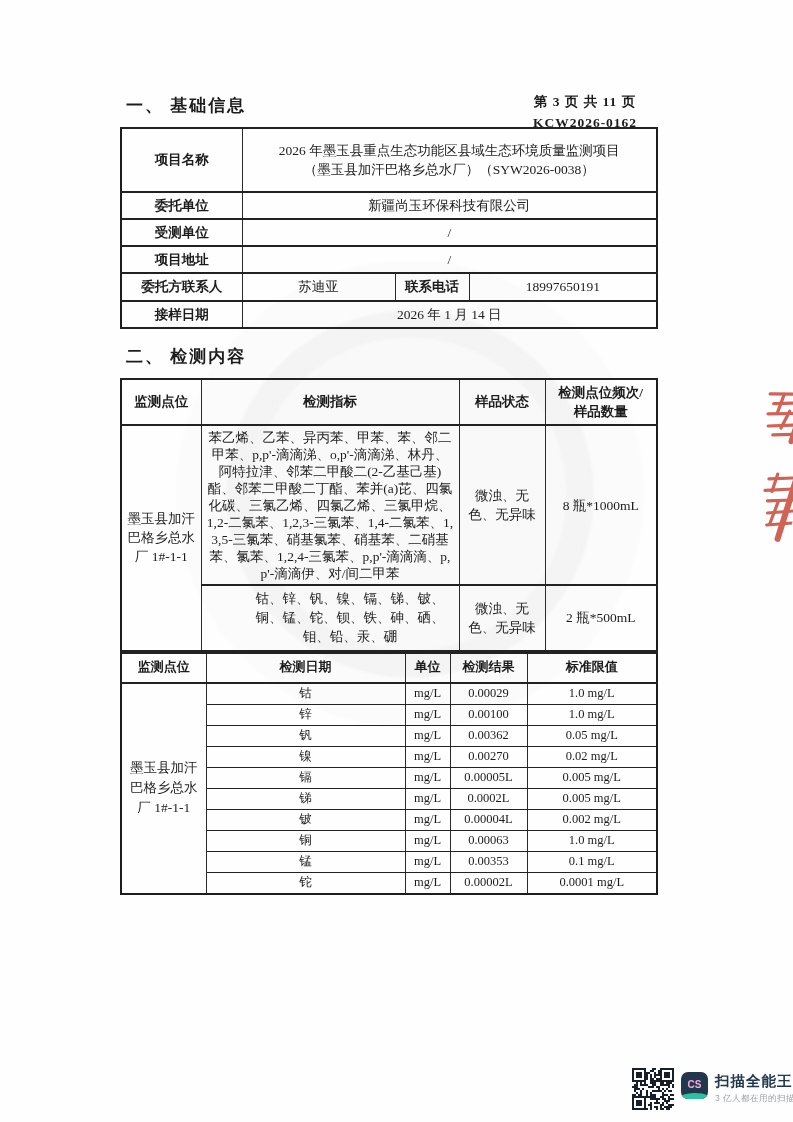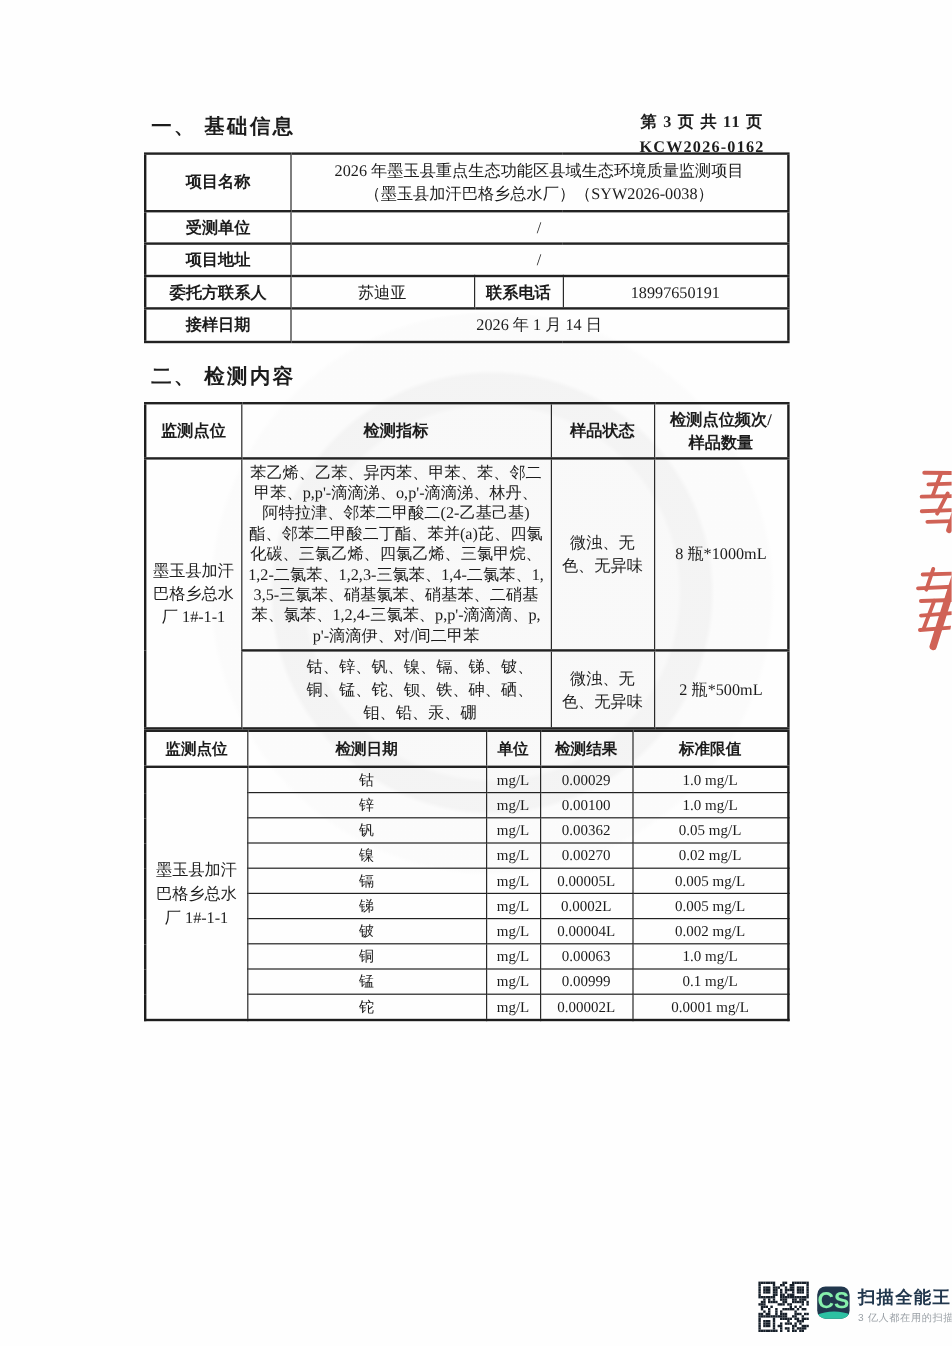--- a/index.html
+++ b/index.html
@@ -25,41 +25,41 @@
   table{border-collapse:collapse;width:536px;table-layout:fixed;border:2px solid #1d1d1d;}
   td,th{
     border-left:1px solid #2a2a2a;border-right:1px solid #2a2a2a;
     border-top:2px solid #222;border-bottom:2px solid #222;
     padding:3px 5px;font-size:13.5px;text-align:center;line-height:1.42;
     overflow:hidden;word-break:break-all;
   }
   th{font-weight:bold;}
   .lbl{font-weight:bold;}
   .pre{white-space:pre-line;}
-  .r-tall{height:48px;}
+  .r-tall{height:64px;}
   .r-std{height:24px;}
   .t2 .hdr{height:44px;}
   .t2 .organics{height:154px;padding:2px 5px;line-height:17px;}
   .t2 .metals{height:42px;padding-left:45px;}
   .t3 th{height:24px;font-size:13px;padding:2px 4px;}
   .t3 td{height:18px;font-size:12.5px;padding:1px 4px;border-top-width:1.5px;border-bottom-width:1.5px;}
   .t3 .point-cell{font-size:13.5px;line-height:1.5;}
   
   .stamp{position:absolute;right:-8px;top:386px;width:72px;height:158px;overflow:hidden;opacity:.9;}
   .stamp svg{transform:rotate(9deg);}
   
   .footer{position:absolute;left:632px;top:1064px;width:170px;height:50px;}
   .qr{position:absolute;left:0;top:4px;display:grid;grid-template-columns:repeat(21,1fr);grid-template-rows:repeat(21,1fr);width:42px;height:42px;background:#fff;}
   .qr i{display:block;}
   .qr i.on{background:#17202a;}
   .cs-badge{
     position:absolute;left:49px;top:8px;width:27px;height:27px;border-radius:7px;
     overflow:hidden;text-align:center;
   }
-  .cs-badge .cs-text{position:relative;z-index:2;color:#86efac;font-family:"Liberation Sans",sans-serif;font-weight:bold;font-size:19px;line-height:26px;}
+  .cs-badge .cs-text{position:relative;z-index:2;color:#f9a8d4;font-family:"Liberation Sans",sans-serif;font-weight:bold;font-size:10px;line-height:26px;}
   .cs-badge .swoosh{position:absolute;z-index:1;left:-6px;bottom:-12px;width:40px;height:18px;border-radius:50%;}
   .app-name{position:absolute;left:83px;top:8px;font-family:"Liberation Sans",sans-serif;font-weight:bold;font-size:14.5px;letter-spacing:1px;white-space:nowrap;}
   .app-slogan{position:absolute;left:83px;top:29px;font-family:"Liberation Sans",sans-serif;font-size:8.5px;color:#9aa0a6;letter-spacing:.5px;white-space:nowrap;}
 </style>
 </head>
 <body>
 
 <div class="watermark"></div>
 
 <div class="header-meta">
@@ -76,20 +76,24 @@
         <col style="width:121px">
         <col style="width:153px">
         <col style="width:74px">
         <col style="width:188px">
       </colgroup>
     <tbody>
         <tr class="r-tall">
       <td class="lbl">项目名称</td>
       <td colspan="3" class="pre">2026 年墨玉县重点生态功能区县域生态环境质量监测项目
 （墨玉县加汗巴格乡总水厂）（SYW2026-0038）</td>
+    </tr>
+    <tr class="r-std">
+      <td class="lbl">委托单位</td>
+      <td colspan="3">新疆尚玉环保科技有限公司</td>
     </tr>
     <tr class="r-std">
       <td class="lbl">受测单位</td>
       <td colspan="3">/</td>
     </tr>
     <tr class="r-std">
       <td class="lbl">项目地址</td>
       <td colspan="3">/</td>
     </tr>
     <tr class="r-std">
@@ -198,21 +202,21 @@
     </tr>
     <tr>
       <td>铜</td>
       <td>mg/L</td>
       <td>0.00063</td>
       <td>1.0 mg/L</td>
     </tr>
     <tr>
       <td>锰</td>
       <td>mg/L</td>
-      <td>0.00999</td>
+      <td>0.00353</td>
       <td>0.1 mg/L</td>
     </tr>
     <tr>
       <td>铊</td>
       <td>mg/L</td>
       <td>0.00002L</td>
       <td>0.0001 mg/L</td>
     </tr>
   </tbody>
     </table>

